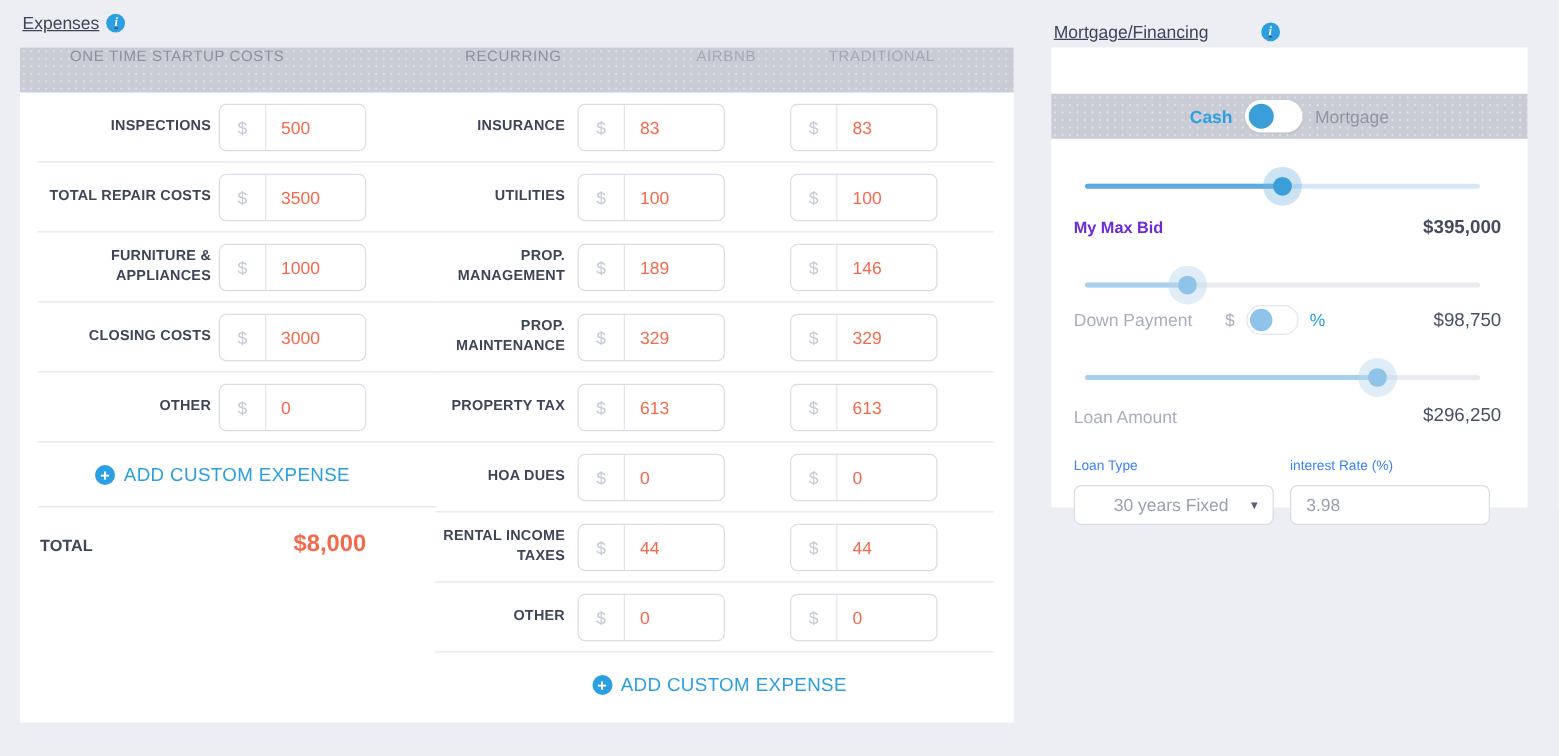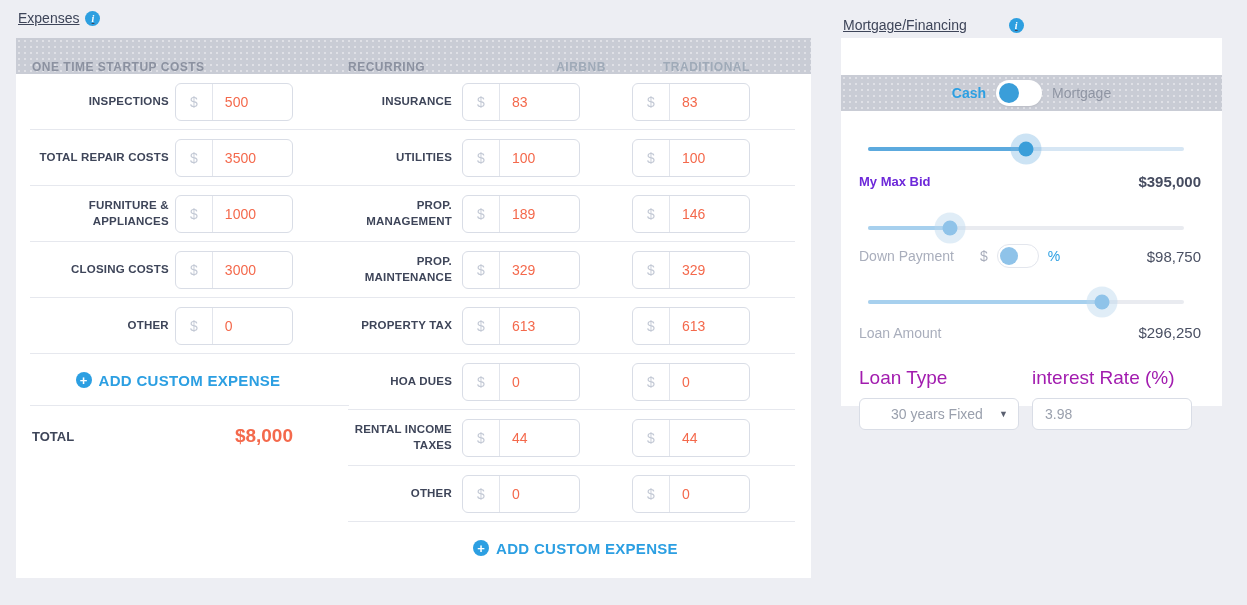--- a/index.html
+++ b/index.html
@@ -18,24 +18,25 @@
     font-size:10px; font-weight:bold; display:inline-flex; align-items:center; justify-content:center;
     font-style:italic; font-family:"Liberation Serif", serif;
   }
 
   
   #expenses-panel { left:16px; top:38px; width:795px; height:540px; }
   #expenses-title { left:18px; top:10px; }
   #mortgage-title { left:843px; top:17px;gap:42px; }
 
   .table-header {
-    height:36px; background:#c9ccd5; display:flex; align-items:flex-end;
-    font-size:12px; font-weight:bold; letter-spacing:.5px;
+    height:36px; background:#c9ccd5; display:flex; align-items:flex-start;
+    font-size:12px; font-weight:normal; letter-spacing:.5px;
     background-image:radial-gradient(circle, rgba(255,255,255,.4) 1px, transparent 1.2px);
     background-size:6px 6px;
+    padding-left:24px;
   }
   .th-startup { width:324px; padding-left:16px; color:#8b91a0; }
   .th-recurring { flex:1; padding-left:8px; color:#8b91a0; }
   .th-airbnb { width:120px; text-align:center; color:#9faab8; }
   .th-traditional { width:170px; padding-left:22px; color:#9faab8; }
 
   .table-body { display:flex; }
   .col-left { width:324px; }
   .col-right { flex:1; }
 
@@ -65,21 +66,21 @@
     flex:1; min-width:0; border:none; outline:none; padding-left:12px;
     color:#f4694c; font-size:14px; font-family:"Liberation Sans", sans-serif; background:transparent;
   }
 
   .add-row { height:52px; display:flex; align-items:center; justify-content:center; gap:7px; position:relative; cursor:pointer; }
   .add-row.left::after { content:""; position:absolute; left:14px; right:-9px; bottom:0; height:1px; background:#e6e8ee; }
   .plus-icon {
     width:16px; height:16px; border-radius:50%; background:#2c9fe2; color:#fff;
     display:flex; align-items:center; justify-content:center; font-size:13px; font-weight:bold; line-height:1;
   }
-  .add-label { color:#2c9fe2; font-size:15px; font-weight:bold; letter-spacing:.3px; }
+  .add-label { color:#2c9fe2; font-size:15px; font-weight:normal; letter-spacing:.3px; }
 
   .total-row { display:flex; align-items:flex-start; padding:19px 0 0 16px; }
   .total-label { font-size:13px; font-weight:bold; color:#3e4559; padding-top:4px; }
   .total-value { margin-left:auto; margin-right:47px; width:120px; text-align:right; font-size:19px; font-weight:bold; color:#f4694c; }
 
   
   #mortgage-panel { left:841px; top:38px; width:381px; height:368px; }
   .m-header {
     height:36px; background:#c9ccd5; display:flex; align-items:center; justify-content:center;
     font-size:14px;
@@ -114,21 +115,21 @@
   .m-row .val-mid { font-weight:normal; color:#4a5063; }
 
   .unit-toggle { display:flex; align-items:center; margin-left:26px; gap:9px; }
   .unit-left { color:#a9aebc; font-size:14px; }
   .unit-right { color:#2c9fe2; font-size:14px; }
   .pill-sm { width:42px; height:24px; border:1px solid #e3e6ed; background:#fff; border-radius:12px; position:relative; cursor:pointer; }
   .pill-sm .knob { position:absolute; left:2px; top:2px; width:18px; height:18px; border-radius:50%; background:#8fc3e9; }
 
   .loan-section { display:flex; gap:13px; margin-top:26px; padding:0 1px; }
   .loan-col { width:160px; }
-  .field-label { font-size:19px; color:#a21caf; }
+  .field-label { font-size:11px; color:#3b82f6; }
   .select-box, .text-box {
     margin-top:9px; height:32px; border:1px solid #d9dde6; border-radius:6px; background:#fff;
     display:flex; align-items:center; font-size:14px; color:#9aa0ad;
   }
   .select-box { padding:0 10px 0 31px; cursor:pointer; }
   .select-box .caret { margin-left:auto; font-size:9px; color:#5a6070; }
   .text-box input {
     border:none; outline:none; width:100%; padding-left:12px; font-size:14px; color:#9aa0ad;
     font-family:"Liberation Sans", sans-serif; background:transparent;
   }

